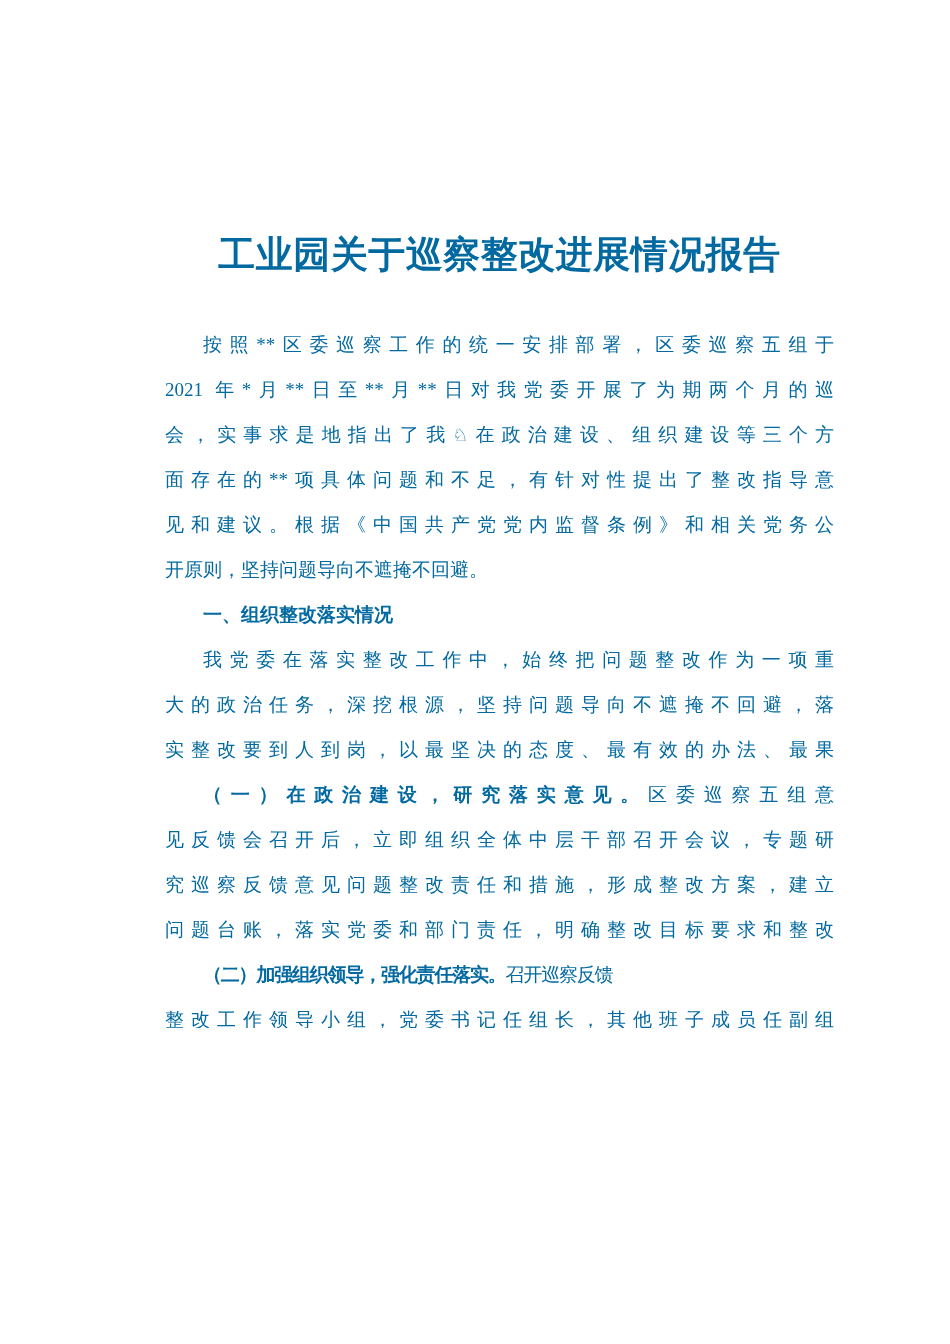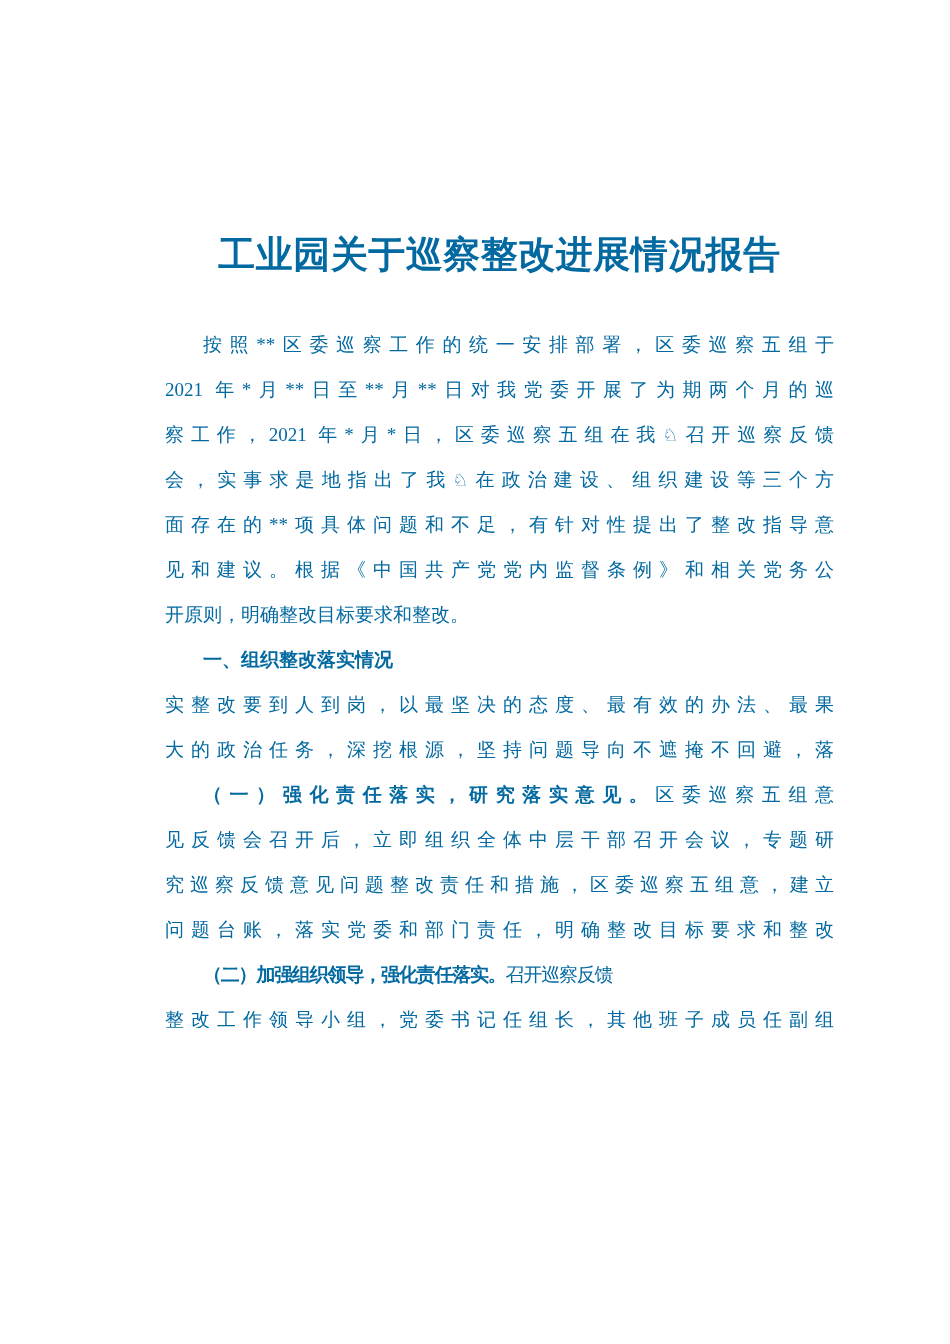--- a/index.html
+++ b/index.html
@@ -60,29 +60,29 @@
 </style>
 </head>
 <body>
 
 <div class="page">
   <div class="doc">
     <div class="title">工业园关于巡察整改进展情况报告</div>
     <div class="body-lines">
         <div class="line j ind"><span>按照**区委巡察工作的统一安排部署，区委巡察五组于</span></div>
         <div class="line j"><span>2021 年*月**日至**月**日对我党委开展了为期两个月的巡</span></div>
-        <div class="line j"><span>察工作，2021 年*月*日，区委巡察五组在我</span><span class="sym">♘</span><span>召开巡察反馈</span></div>
         <div class="line j"><span>会，实事求是地指出了我</span><span class="sym">♘</span><span>在政治建设、组织建设等三个方</span></div>
         <div class="line j"><span>面存在的**项具体问题和不足，有针对性提出了整改指导意</span></div>
         <div class="line j"><span>见和建议。根据《中国共产党党内监督条例》和相关党务公</span></div>
-        <div class="line"><span>开原则，明确整改目标要求和整改。</span></div>
+        <div class="line"><span>开原则，坚持问题导向不遮掩不回避。</span></div>
         <div class="line ind"><span class="b">一、组织整改落实情况</span></div>
+        <div class="line j ind"><span>我党委在落实整改工作中，始终把问题整改作为一项重</span></div>
+        <div class="line j"><span>大的政治任务，深挖根源，坚持问题导向不遮掩不回避，落</span></div>
         <div class="line j"><span>实整改要到人到岗，以最坚决的态度、最有效的办法、最果</span></div>
-        <div class="line j"><span>大的政治任务，深挖根源，坚持问题导向不遮掩不回避，落</span></div>
-        <div class="line j ind"><span class="b">（一）强化责任落实，研究落实意见。</span><span>区委巡察五组意</span></div>
+        <div class="line j ind"><span class="b">（一）在政治建设，研究落实意见。</span><span>区委巡察五组意</span></div>
         <div class="line j"><span>见反馈会召开后，立即组织全体中层干部召开会议，专题研</span></div>
-        <div class="line j"><span>究巡察反馈意见问题整改责任和措施，区委巡察五组意，建立</span></div>
+        <div class="line j"><span>究巡察反馈意见问题整改责任和措施，形成整改方案，建立</span></div>
         <div class="line j"><span>问题台账，落实党委和部门责任，明确整改目标要求和整改</span></div>
         <div class="line ind" style="letter-spacing: -1.2px;"><span class="b">（二）加强组织领导，强化责任落实。</span><span>召开巡察反馈</span></div>
         <div class="line j"><span>整改工作领导小组，党委书记任组长，其他班子成员任副组</span></div>
       </div>
   </div>
 </div>
 
 </body></html>

